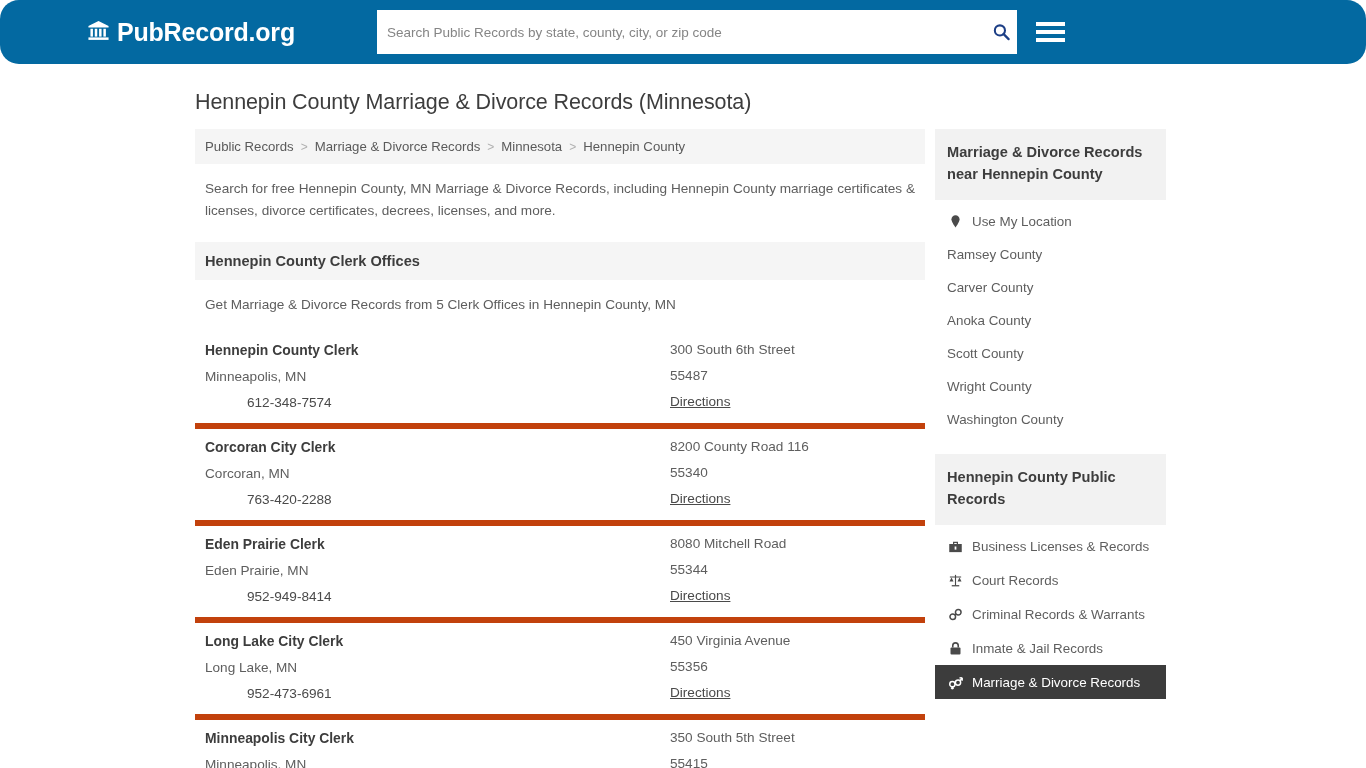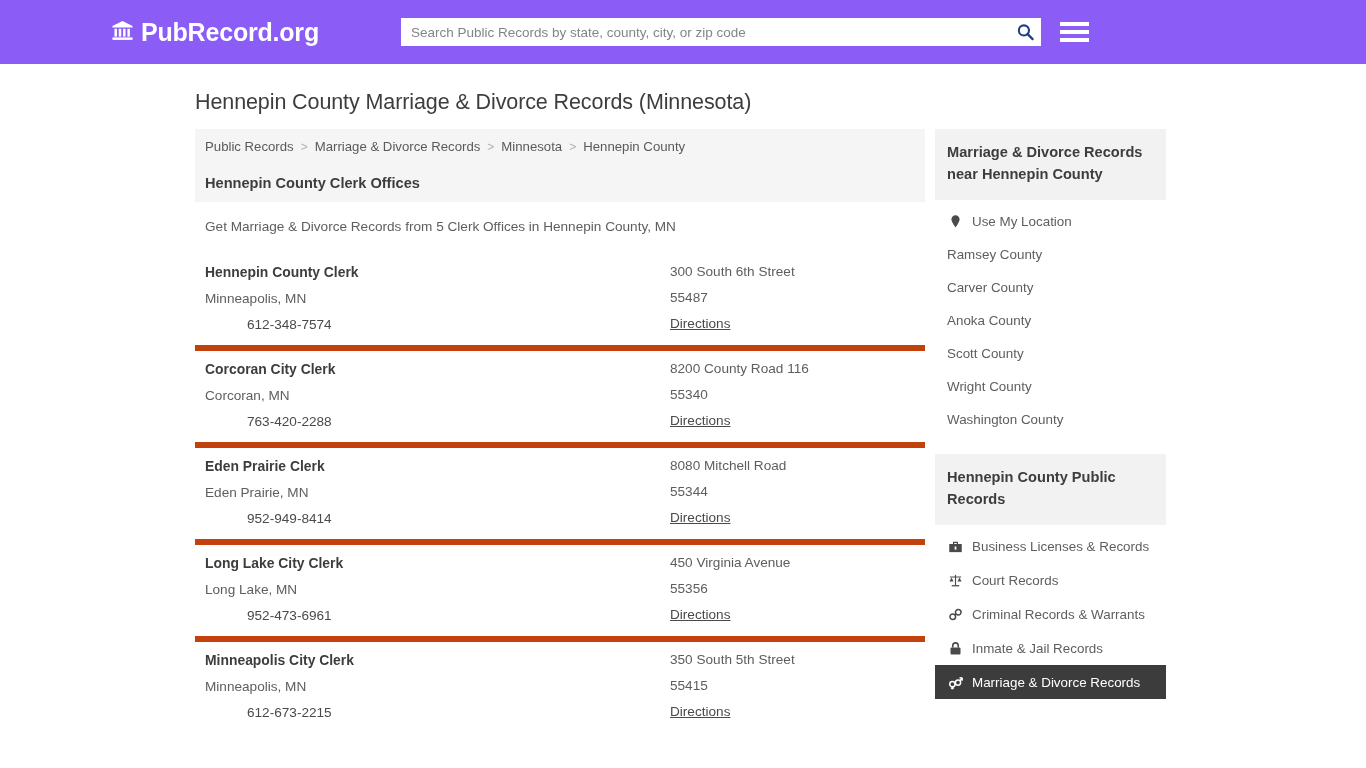--- a/index.html
+++ b/index.html
@@ -8,44 +8,45 @@
     height: 768px;
     overflow: hidden;
     background: #ffffff;
     font-family: "Liberation Sans", sans-serif;
     color: #555555;
   }
 
   
   .site-header {
     height: 64px;
-    background: #8b5cf6;
-    display: flex;
-    align-items: center;
-    padding: 0 0 0 111px;
+    background: #0369a1;
+    display: flex;
+    align-items: center;
+    padding: 0 0 0 87px;
+    border-radius: 19px;
   }
   .brand {
     display: flex;
     align-items: center;
     gap: 7px;
     text-decoration: none;
     margin-right: 82px;
   }
   .brand-icon { display: block; }
   .brand-text {
     color: #ffffff;
     font-size: 25px;
     font-weight: bold;
     letter-spacing: -0.2px;
     white-space: nowrap;
   }
   .search-wrap {
     position: relative;
     width: 640px;
-    height: 28px;
+    height: 44px;
     display: flex;
     align-items: center;
     background: #ffffff;
   }
   .search-input {
     width: 100%;
     height: 100%;
     border: none;
     outline: none;
     padding: 0 36px 0 10px;
@@ -255,20 +256,21 @@
       <nav class="breadcrumb" id="breadcrumb">
           <a href="#">Public Records</a>
           <span class="sep">&gt;</span>
           <a href="#">Marriage &amp; Divorce Records</a>
           <span class="sep">&gt;</span>
           <a href="#">Minnesota</a>
           <span class="sep">&gt;</span>
           <a href="#">Hennepin County</a>
         </nav>
 
+      <p class="intro">Search for free Hennepin County, MN Marriage &amp; Divorce Records, including Hennepin County marriage certificates &amp; licenses, divorce certificates, decrees, licenses, and more.</p>
 
       <div class="section-bar">Hennepin County Clerk Offices</div>
       <p class="section-sub">Get Marriage &amp; Divorce Records from 5 Clerk Offices in Hennepin County, MN</p>
 
       <div id="listings">
           <div class="listing">
             <div class="listing-left">
               <div class="lst-name">Hennepin County Clerk</div>
               <div class="lst-line">Minneapolis, MN</div>
               <div class="lst-line lst-phone">612-348-7574</div>

